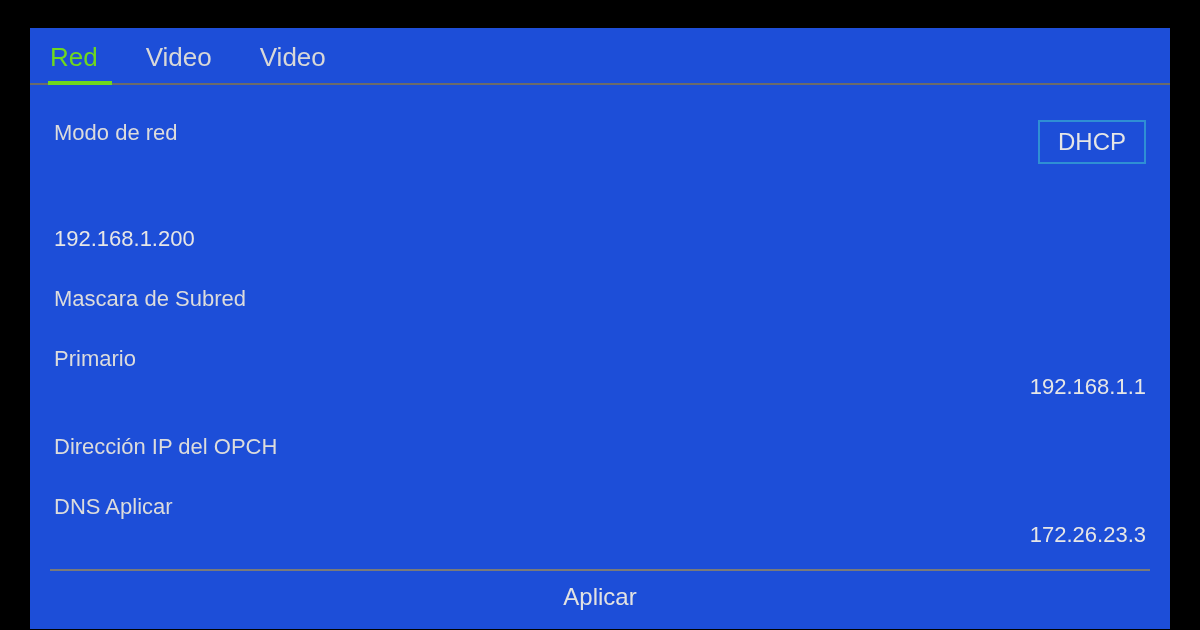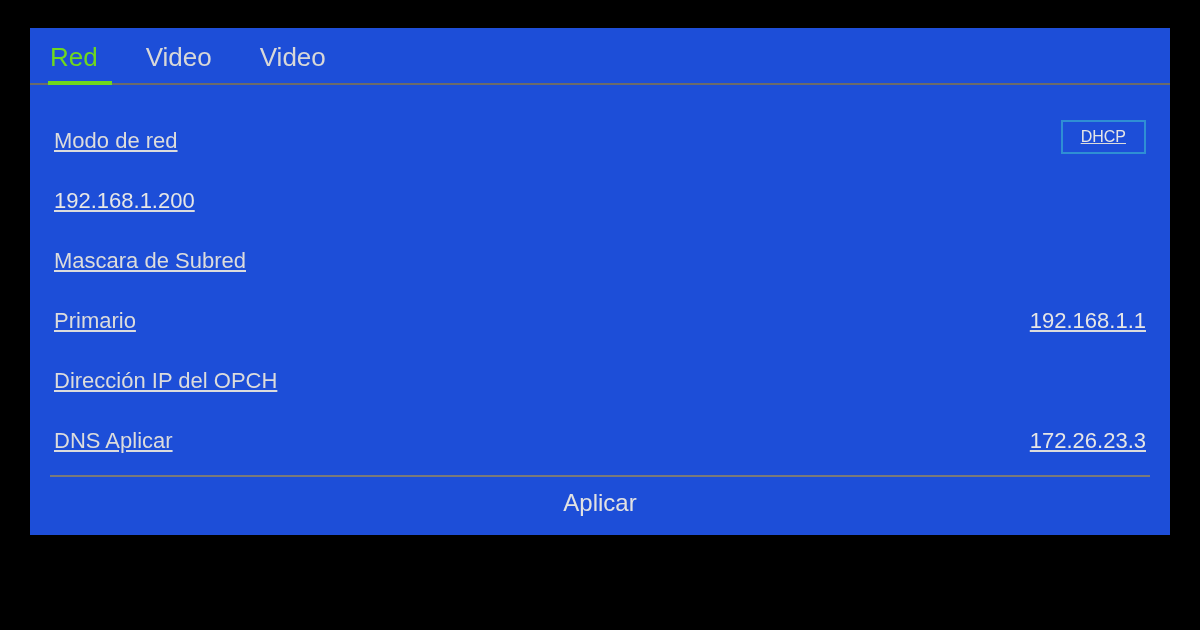--- a/index.html
+++ b/index.html
@@ -46,38 +46,38 @@
       bottom: -2px;
       height: 4px;
       background: #6fd81e;
     }
     .content {
       padding: 18px 20px 0 20px;
     }
     .row {
       display: flex;
       justify-content: space-between;
-      align-items: flex-end;
+      align-items: flex-start;
       padding: 17px 4px;
       color: #dcdcdc;
       font-size: 22px;
-      text-decoration: underline;
     }
     .label {
       color: #dcdcdc;
     }
     .value {
       color: #e6e6e6;
       text-align: right;
+      margin-top: 28px;
     }
     .dhcp-button {
       border: 2px solid #2f8fd4;
       color: #e6e6e6;
       padding: 6px 18px;
-      font-size: 16px;
+      font-size: 24px;
       cursor: pointer;
       background: transparent;
     }
     .divider {
       border: none;
       border-top: 2px solid #7a7a7a;
       margin: 4px 20px 0 20px;
     }
     .footer {
       display: flex;

